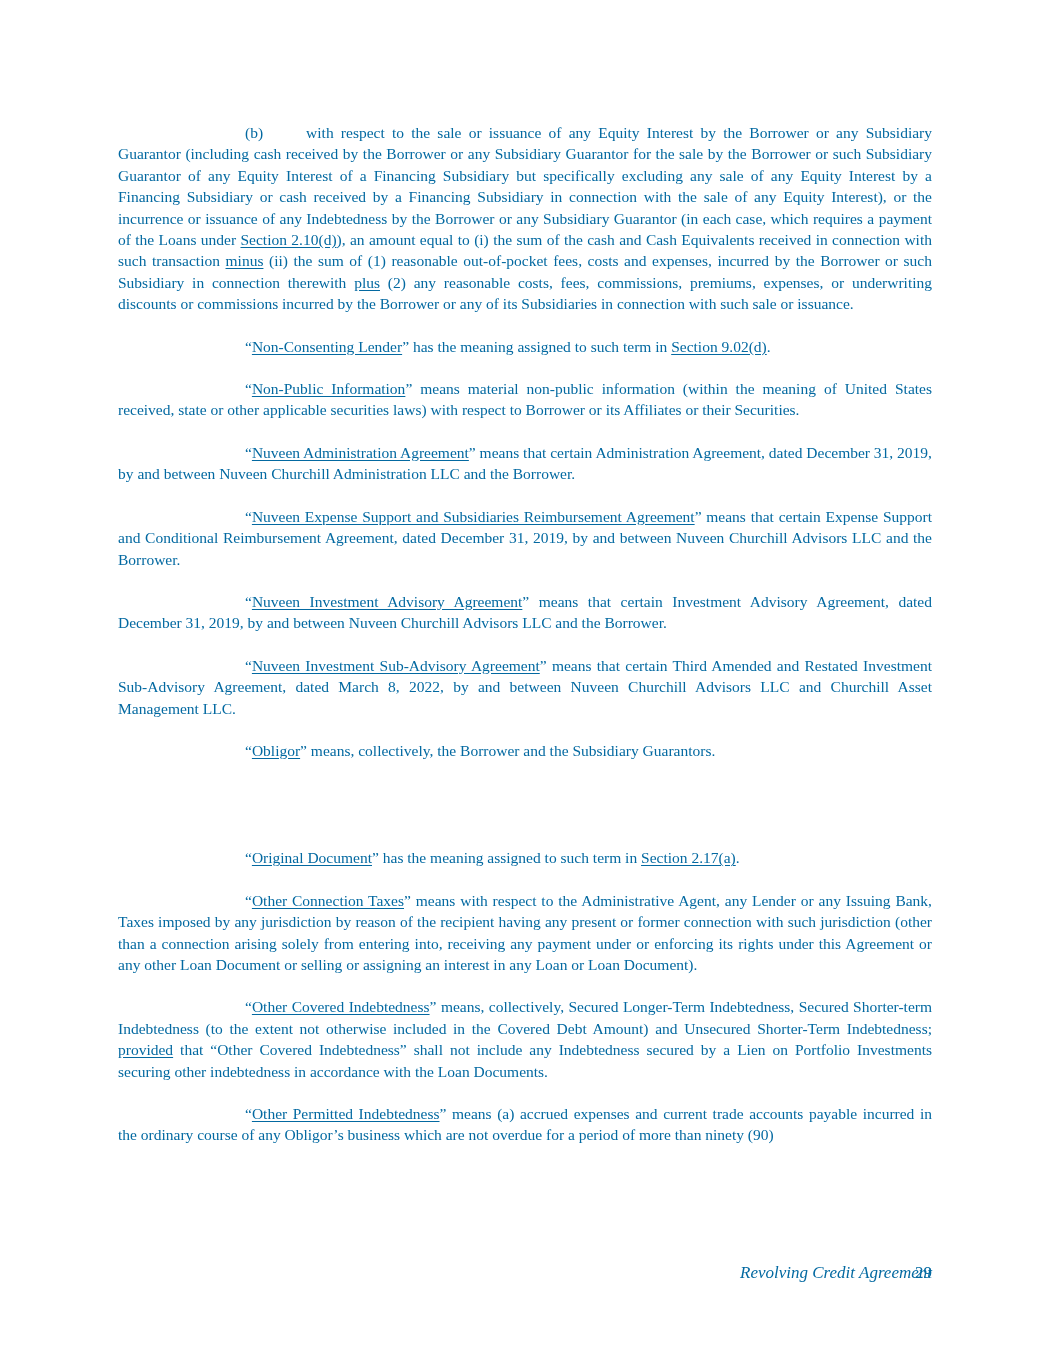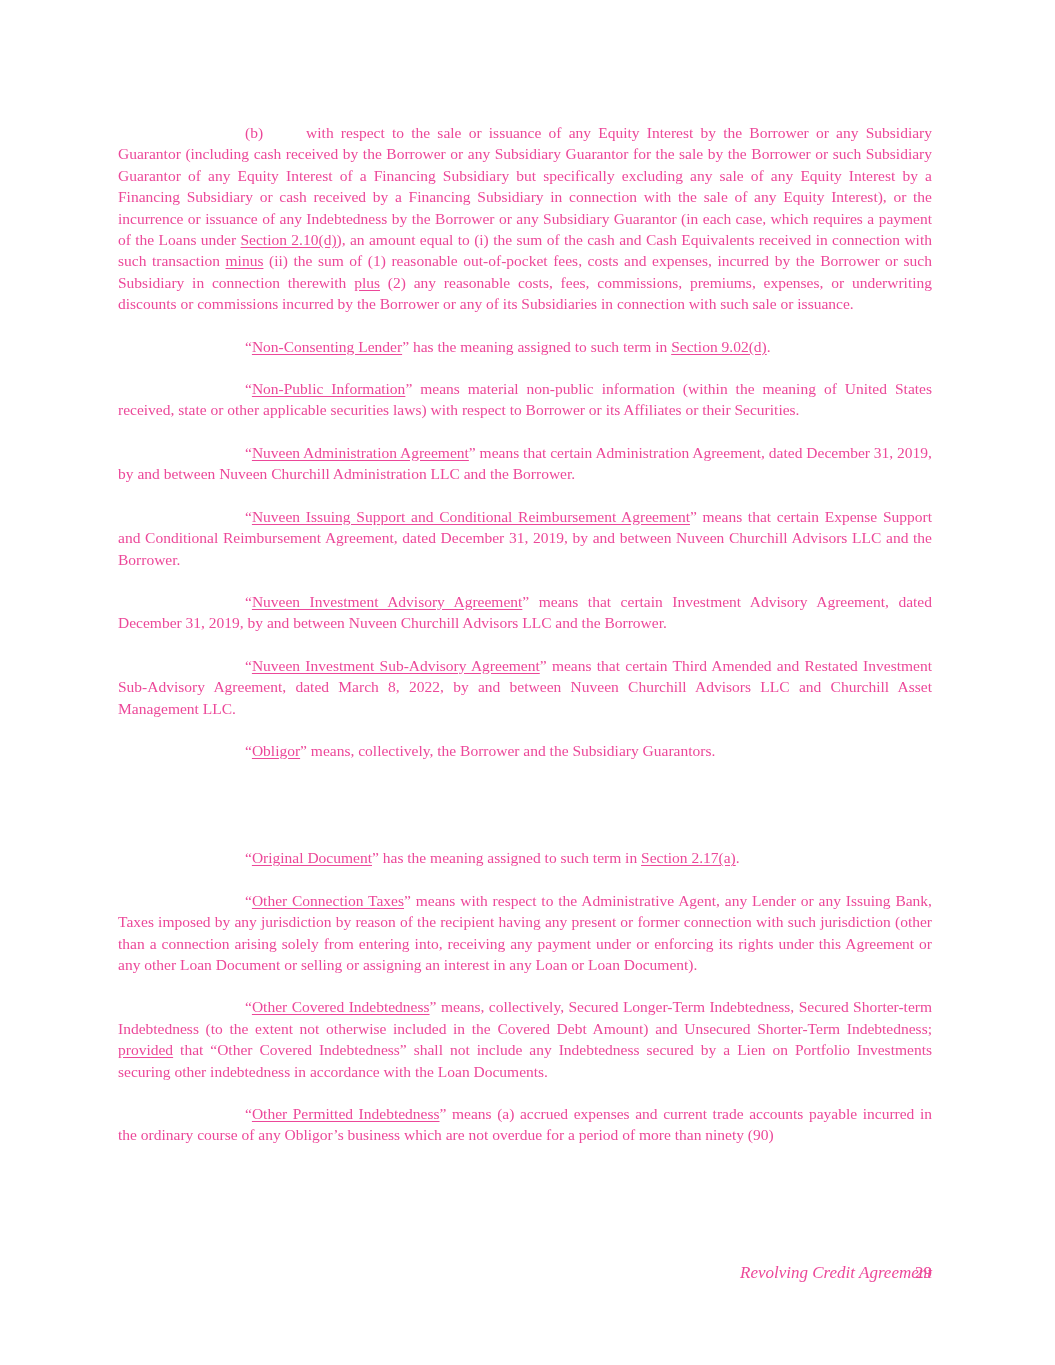--- a/index.html
+++ b/index.html
@@ -6,21 +6,21 @@
     margin: 0;
     padding: 0;
     background: #ffffff;
   }
   .page {
     position: relative;
     width: 1055px;
     height: 1365px;
     background: #ffffff;
     font-family: "Liberation Serif", serif;
-    color: #ec4899;
+    color: #0369a1;
     overflow: hidden;
   }
   .content {
     position: absolute;
     left: 118px;
     top: 122px;
     width: 814px;
     font-size: 15.5px;
     line-height: 21.4px;
     text-align: justify;
@@ -67,21 +67,21 @@
 </style>
 </head>
 <body>
 
 <div class="page">
   <div class="content">
       <p class="para"><span class="clause-label">(b)</span><span class="tab"></span><span>with respect to the sale or issuance of any Equity Interest by the Borrower or any Subsidiary Guarantor (including cash received by the Borrower or any Subsidiary Guarantor for the sale by the Borrower or such Subsidiary Guarantor of any Equity Interest of a Financing Subsidiary but specifically excluding any sale of any Equity Interest by a Financing Subsidiary or cash received by a Financing Subsidiary in connection with the sale of any Equity Interest), or the incurrence or issuance of any Indebtedness by the Borrower or any Subsidiary Guarantor (in each case, which requires a payment of the Loans under </span><span class="u">Section 2.10(d)</span><span>), an amount equal to (i) the sum of the cash and Cash Equivalents received in connection with such transaction </span><span class="u">minus</span><span> (ii) the sum of (1) reasonable out-of-pocket fees, costs and expenses, incurred by the Borrower or such Subsidiary in connection therewith </span><span class="u">plus</span><span> (2) any reasonable costs, fees, commissions, premiums, expenses, or underwriting discounts or commissions incurred by the Borrower or any of its Subsidiaries in connection with such sale or issuance.</span></p>
       <p class="para"><span>“</span><span class="u">Non-Consenting Lender</span><span>” has the meaning assigned to such term in </span><span class="u">Section 9.02(d)</span><span>.</span></p>
       <p class="para"><span>“</span><span class="u">Non-Public Information</span><span>” means material non-public information (within the meaning of United States received, state or other applicable securities laws) with respect to Borrower or its Affiliates or their Securities.</span></p>
       <p class="para"><span>“</span><span class="u">Nuveen Administration Agreement</span><span>” means that certain Administration Agreement, dated December 31, 2019, by and between Nuveen Churchill Administration LLC and the Borrower.</span></p>
-      <p class="para"><span>“</span><span class="u">Nuveen Issuing Support and Conditional Reimbursement Agreement</span><span>” means that certain Expense Support and Conditional Reimbursement Agreement, dated December 31, 2019, by and between Nuveen Churchill Advisors LLC and the Borrower.</span></p>
+      <p class="para"><span>“</span><span class="u">Nuveen Expense Support and Subsidiaries Reimbursement Agreement</span><span>” means that certain Expense Support and Conditional Reimbursement Agreement, dated December 31, 2019, by and between Nuveen Churchill Advisors LLC and the Borrower.</span></p>
       <p class="para"><span>“</span><span class="u">Nuveen Investment Advisory Agreement</span><span>” means that certain Investment Advisory Agreement, dated December 31, 2019, by and between Nuveen Churchill Advisors LLC and the Borrower.</span></p>
       <p class="para"><span>“</span><span class="u">Nuveen Investment Sub-Advisory Agreement</span><span>” means that certain Third Amended and Restated Investment Sub-Advisory Agreement, dated March 8, 2022, by and between Nuveen Churchill Advisors LLC and Churchill Asset Management LLC.</span></p>
       <p class="para gap-after"><span>“</span><span class="u">Obligor</span><span>” means, collectively, the Borrower and the Subsidiary Guarantors.</span></p>
       <p class="para"><span>“</span><span class="u">Original Document</span><span>” has the meaning assigned to such term in </span><span class="u">Section 2.17(a)</span><span>.</span></p>
       <p class="para"><span>“</span><span class="u">Other Connection Taxes</span><span>” means with respect to the Administrative Agent, any Lender or any Issuing Bank, Taxes imposed by any jurisdiction by reason of the recipient having any present or former connection with such jurisdiction (other than a connection arising solely from entering into, receiving any payment under or enforcing its rights under this Agreement or any other Loan Document or selling or assigning an interest in any Loan or Loan Document).</span></p>
       <p class="para"><span>“</span><span class="u">Other Covered Indebtedness</span><span>” means, collectively, Secured Longer-Term Indebtedness, Secured Shorter-term Indebtedness (to the extent not otherwise included in the Covered Debt Amount) and Unsecured Shorter-Term Indebtedness; </span><span class="u">provided</span><span> that “Other Covered Indebtedness” shall not include any Indebtedness secured by a Lien on Portfolio Investments securing other indebtedness in accordance with the Loan Documents.</span></p>
       <p class="para"><span>“</span><span class="u">Other Permitted Indebtedness</span><span>” means (a) accrued expenses and current trade accounts payable incurred in the ordinary course of any Obligor’s business which are not overdue for a period of more than ninety (90)</span></p>
     </div>
   <div class="footer">
     <span class="page-number">29</span>

